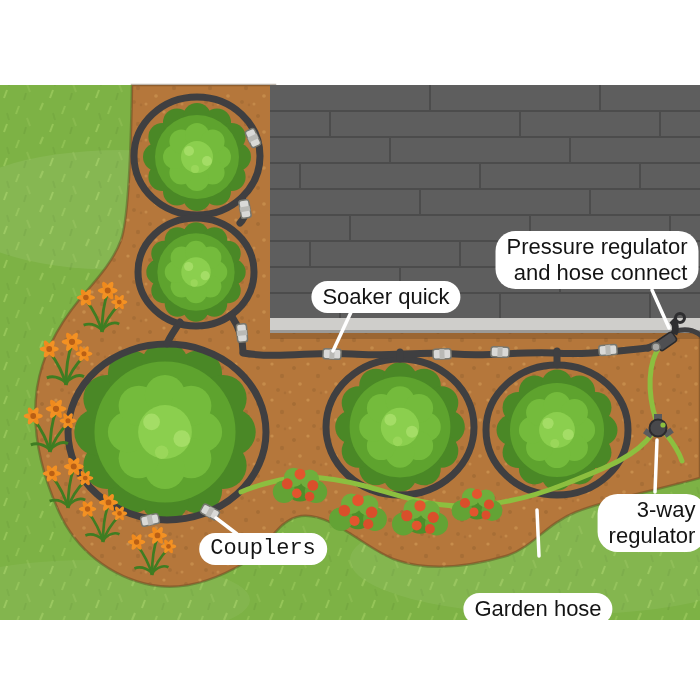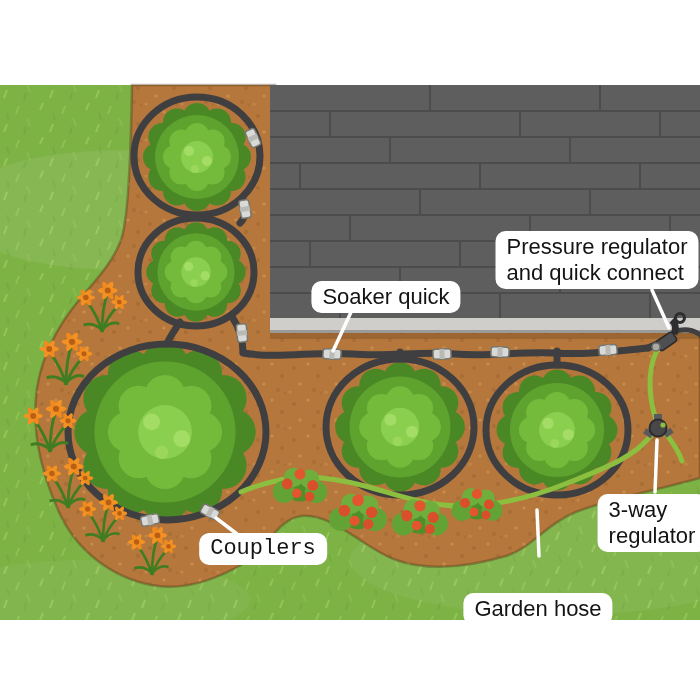--- a/index.html
+++ b/index.html
@@ -1,21 +1,21 @@
 <!DOCTYPE html>
 <html><head>
 <meta charset="utf-8">
 <style>
   html,body{margin:0;padding:0;background:#ffffff;}
   #stage{position:relative;width:700px;height:700px;background:#ffffff;overflow:hidden;
          font-family:"Liberation Sans",sans-serif;}
   #scene{position:absolute;left:0;top:0;}
   .label{position:absolute;transform:translateX(-50%);background:#ffffff;color:#141414;
-         font-size:22px;line-height:26px;padding:3px 11px;border-radius:10px;
-         text-align:left;white-space:nowrap;z-index:5;}
+         font-size:22px;line-height:26px;padding:3px 11px;border-radius:20px;
+         text-align:right;white-space:nowrap;z-index:5;}
   .label span{display:block;}
 </style>
 </head>
 <body>
 
 <div id="stage">
 
 <svg id="scene" width="700" height="700" xmlns="http://www.w3.org/2000/svg">
 
   <defs>
@@ -254,21 +254,21 @@
     <line x1="237" y1="534" x2="216" y2="518"></line>
     <line x1="539" y1="556" x2="537" y2="510"></line>
     <line x1="655" y1="492" x2="657" y2="440"></line>
   </g>
 </svg>
 
 <div class="label" style="left:386px;top:281px;">Soaker quick</div>
 
 <div class="label" style="left:597px;top:231px;">
   <span>Pressure regulator</span>
-  <span>and quick connect</span>
+  <span>and hose connect</span>
 </div>
 
 <div class="label" style="left:263px;top:533px;font-family:Liberation Mono, monospace;">Couplers</div>
 
 <div class="label" style="left:538px;top:557px;margin-top:36px;">Garden hose</div>
 
 <div class="label" style="left:652px;top:494px;">
   <span>3-way</span>
   <span>regulator</span>
 </div>

